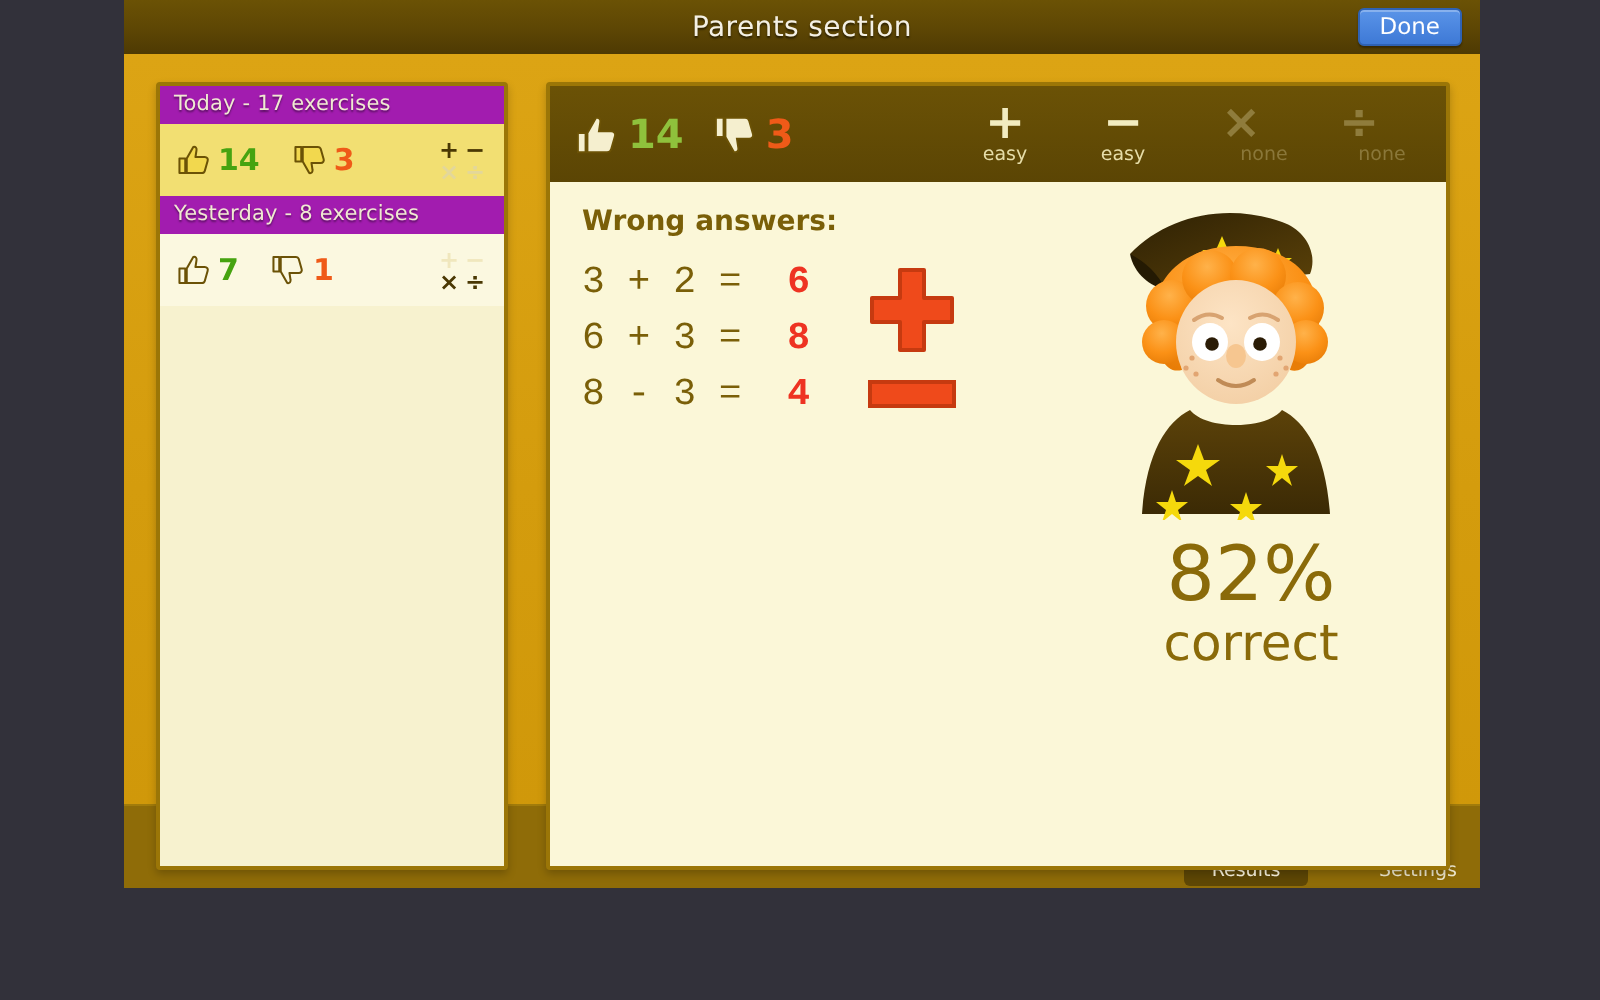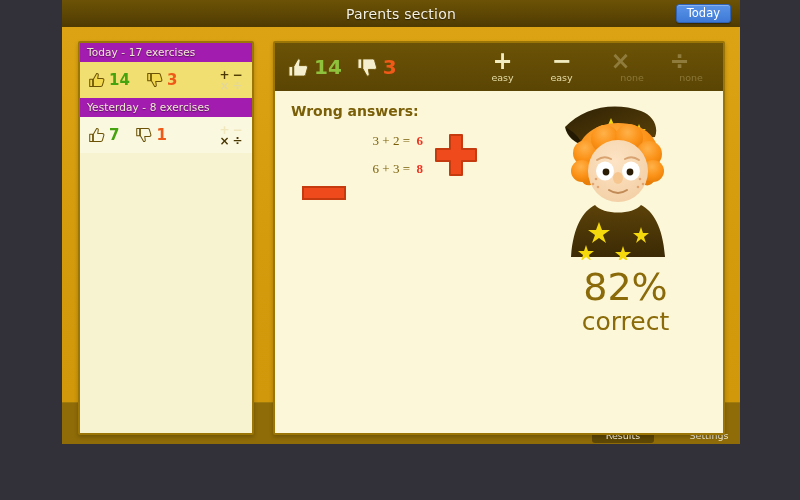--- a/index.html
+++ b/index.html
@@ -145,22 +145,22 @@
   #panel-body { flex: 1; position: relative; padding: 12px 0 0 16px; min-height: 0; }
 
   #wrong-title {
     color: #7a5f08; font-size: 14px; margin-bottom: 8px; font-weight: bold;
   }
 
   #wrong-list { display: flex; flex-direction: column; }
   .wrong-block { display: flex; align-items: center; }
   .wrong-eqs { width: 132px; }
   .eq-line {
-    font-size: 13px; color: #7a5f08; line-height: 28px;
-    font-family: Liberation Serif, serif; white-space: pre; text-align: right;
+    font-size: 19px; color: #7a5f08; line-height: 28px;
+    font-family: Liberation Mono, monospace; white-space: pre;
   }
   .eq-ans { color: #ee3322; font-weight: bold; }
   .op-badge { margin-left: 10px; }
 
   #mascot-area {
     position: absolute; right: 10px; top: 14px;
     width: 175px; text-align: center;
   }
   #percent-value {
     font-size: 38px; color: #8a6a09; line-height: 1.05; margin-top: 4px;
@@ -187,21 +187,21 @@
   .tab-label { font-size: 9.5px; color: #f1ead0; font-family: "DejaVu Sans", sans-serif; }
   .tab-item.selected .tab-label { color: #fff8e2; }
 </style>
 </head>
 <body>
 
 <div id="app-window">
 
   <div id="titlebar">
     <div id="titlebar-title">Parents section</div>
-    <div id="done-button">Today</div>
+    <div id="done-button">Done</div>
   </div>
 
   <div id="window-body">
 
     <div id="sidebar">
         <div class="session-group">
           <div class="session-header">Today - 17 exercises</div>
           <div class="session-row selected">
             <div class="score-cell">
               <svg class="thumb-ico" viewBox="0 0 24 22">
@@ -291,20 +291,23 @@
             <div class="wrong-block">
               <div class="wrong-eqs">
                 <div class="eq-line"><span>3 + 2 =</span>  <span class="eq-ans">6</span></div>
                 <div class="eq-line"><span>6 + 3 =</span>  <span class="eq-ans">8</span></div>
               </div>
               <svg class="op-badge" width="46" height="46" viewBox="0 0 46 46">
                 <path d="M17 3h12v14h14v12H29v14H17V29H3V17h14z" fill="#ef4a1b" stroke="#c63a10" stroke-width="2" stroke-linejoin="round"></path>
               </svg>
             </div>
             <div class="wrong-block">
+              <div class="wrong-eqs">
+                <div class="eq-line"><span>8 - 3 =</span>  <span class="eq-ans">4</span></div>
+              </div>
               <svg class="op-badge" width="46" height="20" viewBox="0 0 46 20">
                 <rect x="2" y="4" width="42" height="12" fill="#ef4a1b" stroke="#c63a10" stroke-width="2"></rect>
               </svg>
             </div>
           </div>
 
         <div id="mascot-area">
           <svg width="145" height="155" viewBox="0 0 145 155">
             <defs>
               <radialGradient id="hairg" cx="45%" cy="30%" r="75%">

